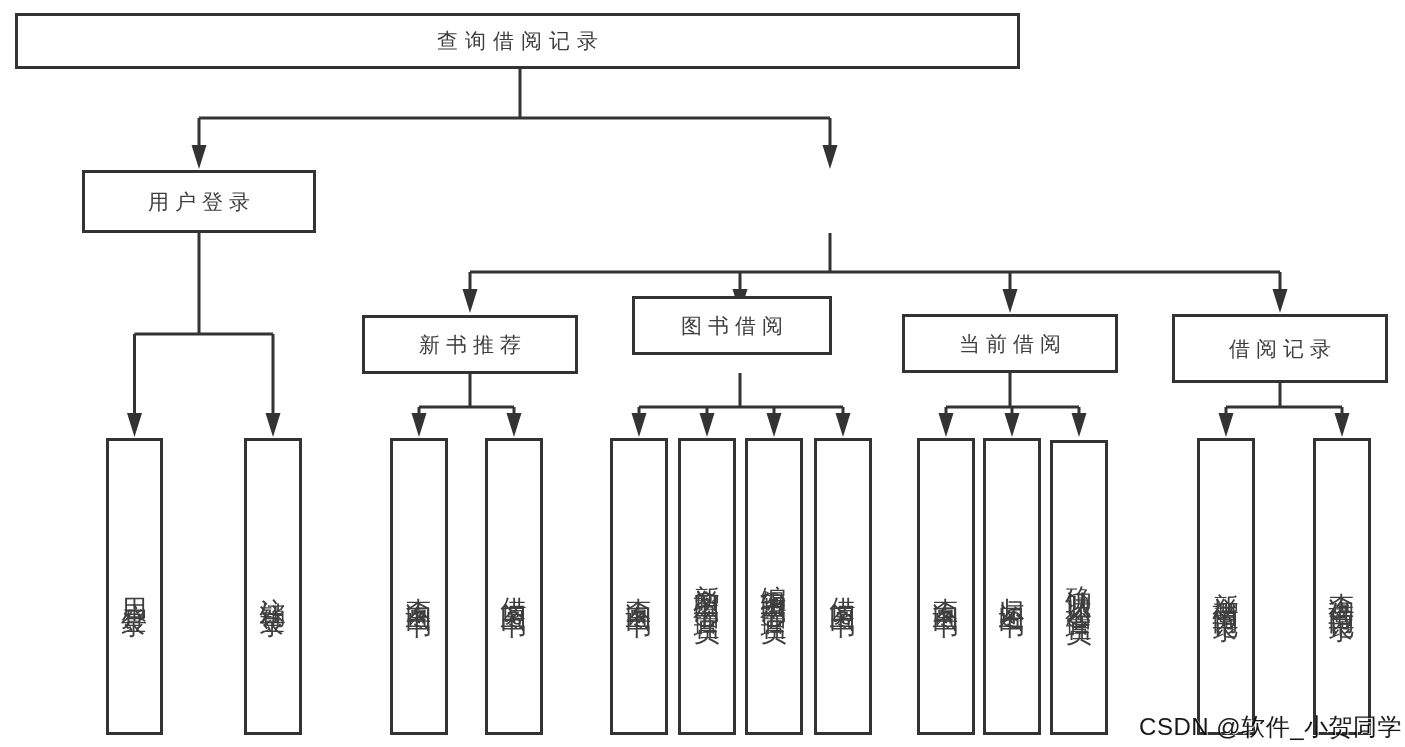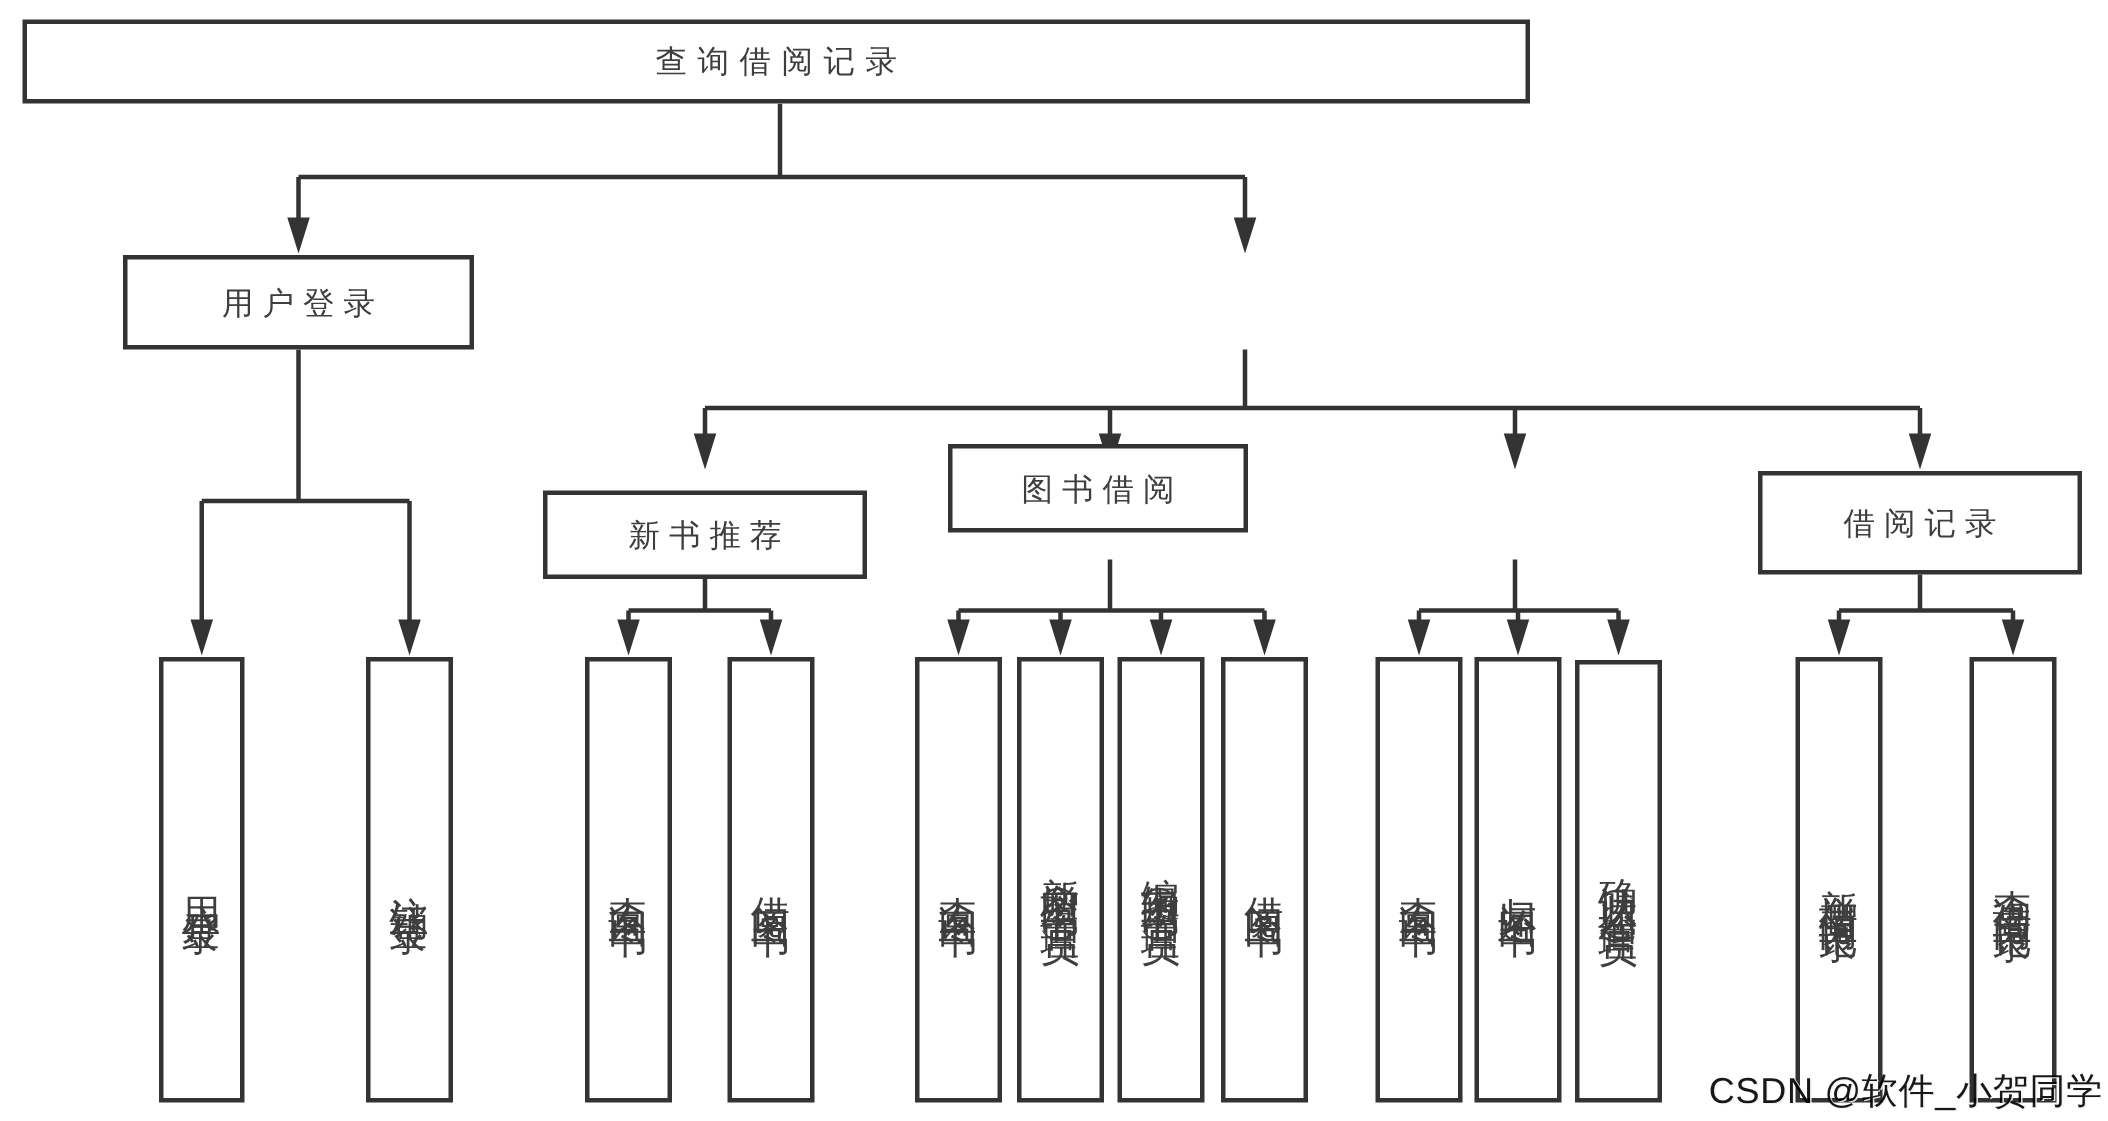--- a/index.html
+++ b/index.html
@@ -89,25 +89,28 @@
   </svg>
 
   <div class="box hbox root-box" style="left:15px;top:13px;width:1005px;height:56px">
     <span>查询借阅记录</span>
   </div>
 
   <div class="box hbox" style="left:82px;top:170px;width:234px;height:63px">
     <span>用户登录</span>
   </div>
 
-  <div class="box hbox" style="left:362px;top:327px;width:216px;height:59px">
+  <div class="box hbox" style="left:362px;top:315px;width:216px;height:59px">
     <span>新书推荐</span>
   </div>
   <div class="box hbox" style="left:632px;top:296px;width:200px;height:59px">
     <span>图书借阅</span>
+  </div>
+  <div class="box hbox" style="left:902px;top:314px;width:216px;height:59px">
+    <span>当前借阅</span>
   </div>
   <div class="box hbox" style="left:1172px;top:314px;width:216px;height:69px">
     <span>借阅记录</span>
   </div>
 
   <div class="box vbox" style="left:106px;top:438px;width:57px;height:297px">
     <span>用户登录</span>
   </div>
   <div class="box vbox" style="left:244px;top:438px;width:58px;height:297px">
     <span>注销登录</span>

